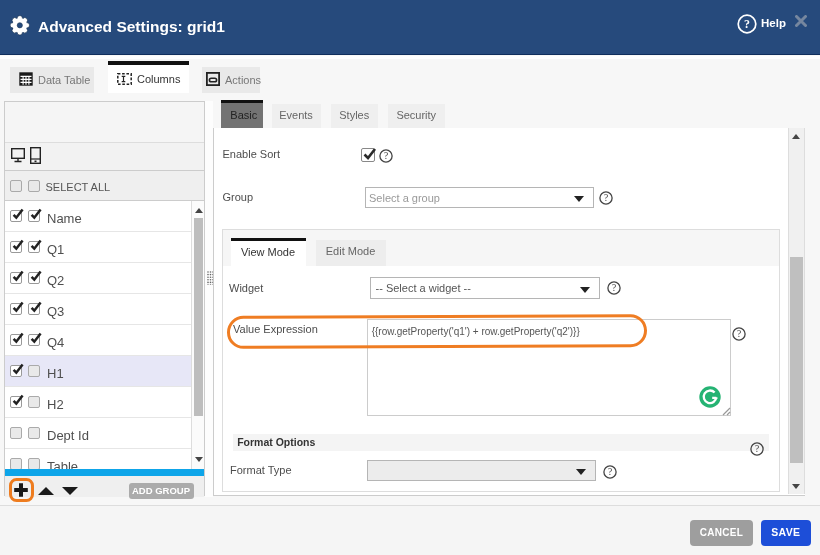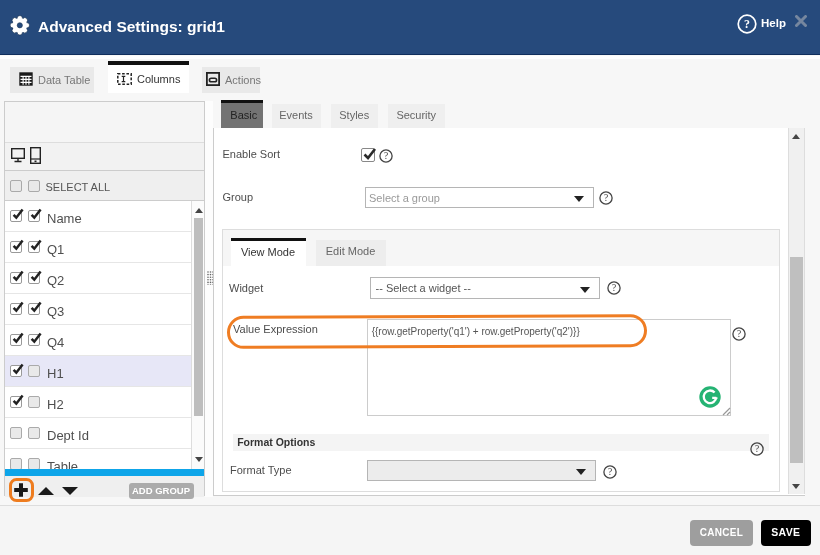--- a/index.html
+++ b/index.html
@@ -74,21 +74,21 @@
 
 
 #rsb { position:absolute; left:788px; top:128px; width:16.5px; height:366px; background:#f0f0f0; border-left:1px solid #ddd; border-right:1px solid #ddd; }
 #rsb .thumb { position:absolute; left:1px; top:129px; width:12.5px; height:206px; background:#bfbfbf; }
 #rsb .tri-up { border-left-width:4px; border-right-width:4px; border-bottom-width:5.5px; border-bottom-color:#444; left:3.2px; top:6px; }
 #rsb .tri-dn { border-left-width:4px; border-right-width:4px; border-top-width:5.5px; border-top-color:#444; left:3.2px; top:356px; }
 
 
 #footer { position:absolute; left:0; top:504.5px; width:820px; height:50.5px; background:#f5f5f5; border-top:1px solid #ddd; }
 #btn-cancel { position:absolute; left:690px; top:14.5px; width:63px; height:25.5px; background:#9e9e9e; border-radius:4px; color:#fff; font-weight:bold; font-size:10px; text-align:center; line-height:25.5px; letter-spacing:0.3px; }
-#btn-save { position:absolute; left:760.5px; top:14.5px; width:50.5px; height:25.5px; background:#000000; border-radius:4px; color:#fff; font-weight:bold; font-size:10.5px; text-align:center; line-height:25.5px; letter-spacing:0.3px; }
+#btn-save { position:absolute; left:760.5px; top:14.5px; width:50.5px; height:25.5px; background:#1d4ed8; border-radius:4px; color:#fff; font-weight:bold; font-size:10.5px; text-align:center; line-height:25.5px; letter-spacing:0.3px; }
 
 
 #oval { position:absolute; left:226.5px; top:314.5px; width:420px; height:33px; border:3.6px solid #ef7d23; border-radius:16.5px; transform:rotate(-0.25deg); }
 #splitdots { position:absolute; left:206.5px; top:271px; }
 </style>
 </head>
 <body>
 
 <div id="header"></div>
 <div id="hwhite"></div>

